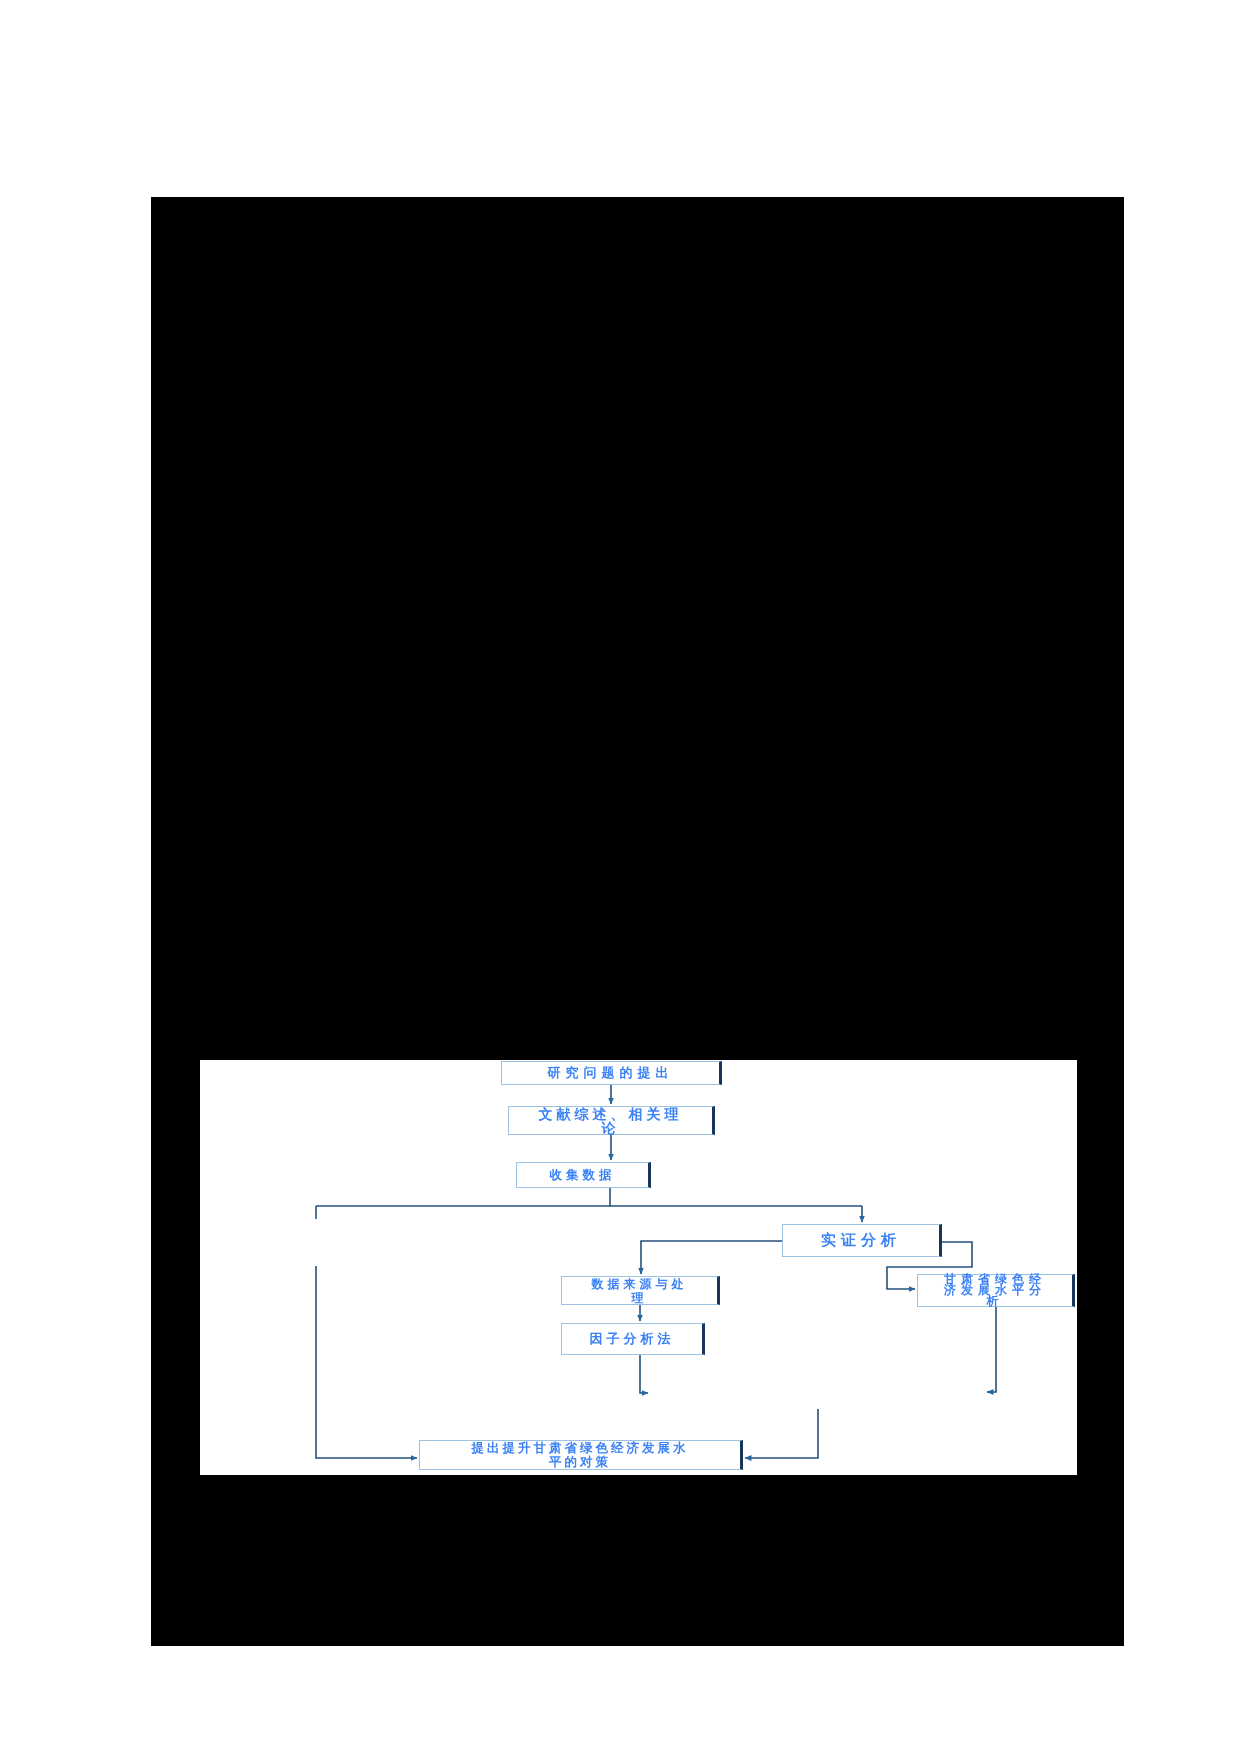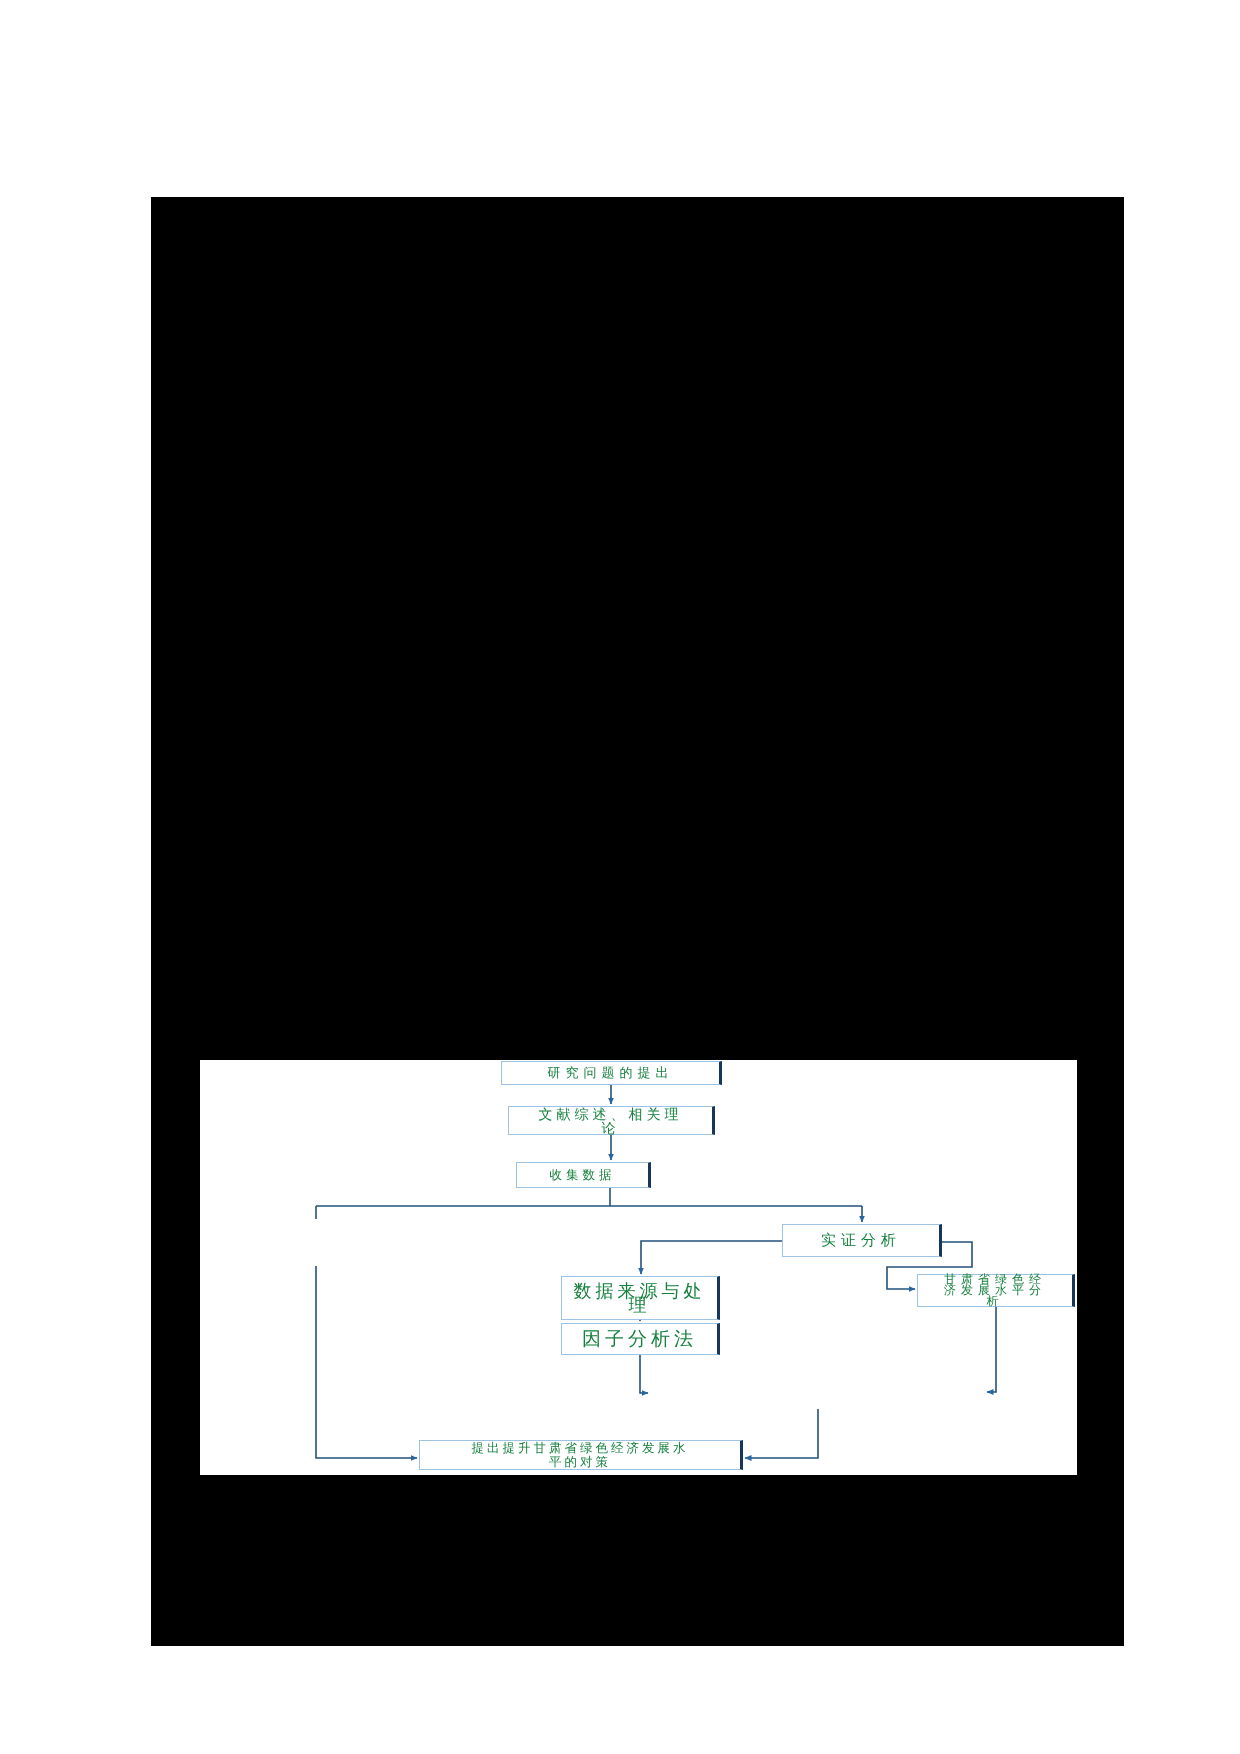--- a/index.html
+++ b/index.html
@@ -29,21 +29,22 @@
   .node {
     position: absolute;
     box-sizing: border-box;
     background: #ffffff;
     border: 1px solid #9cc3e3;
     border-right: 3px solid #16365c;
     display: flex;
     align-items: center;
     justify-content: center;
     text-align: center;
-    color: #15803d;
+    color: #3b82f6;
+    font-weight: bold;
   }
   .node span { white-space: pre-line; display: block; width: 100%; }
 </style>
 </head>
 <body>
 
 <div class="black-region"></div>
 
 <div class="flow-panel">
 
@@ -79,26 +80,26 @@
 
   <div class="node" style="left:316px; top:102px; width:135px; height:26px; font-size:12.5px; letter-spacing:4px;">
     <span>收集数据</span>
   </div>
 
 
   <div class="node" style="left:582px; top:164px; width:160px; height:33px; font-size:15px; letter-spacing:5px;">
     <span>实证分析</span>
   </div>
 
-  <div class="node" style="left:361px; top:216px; width:159px; height:44px; font-size:18px; letter-spacing:4px; line-height:14px;">
+  <div class="node" style="left:361px; top:216px; width:159px; height:29px; font-size:12px; letter-spacing:4px; line-height:14px;">
     <span>数据来源与处
 理</span>
   </div>
 
-  <div class="node" style="left:361px; top:263px; width:159px; height:32px; font-size:19px; letter-spacing:4px;">
+  <div class="node" style="left:361px; top:263px; width:144px; height:32px; font-size:13px; letter-spacing:4px;">
     <span>因子分析法</span>
   </div>
 
   <div class="node" style="left:717px; top:214px; width:158px; height:33px; font-size:12px; letter-spacing:5px; line-height:11px;">
     <span>甘肃省绿色经
 济发展水平分
 析</span>
   </div>
 
 

